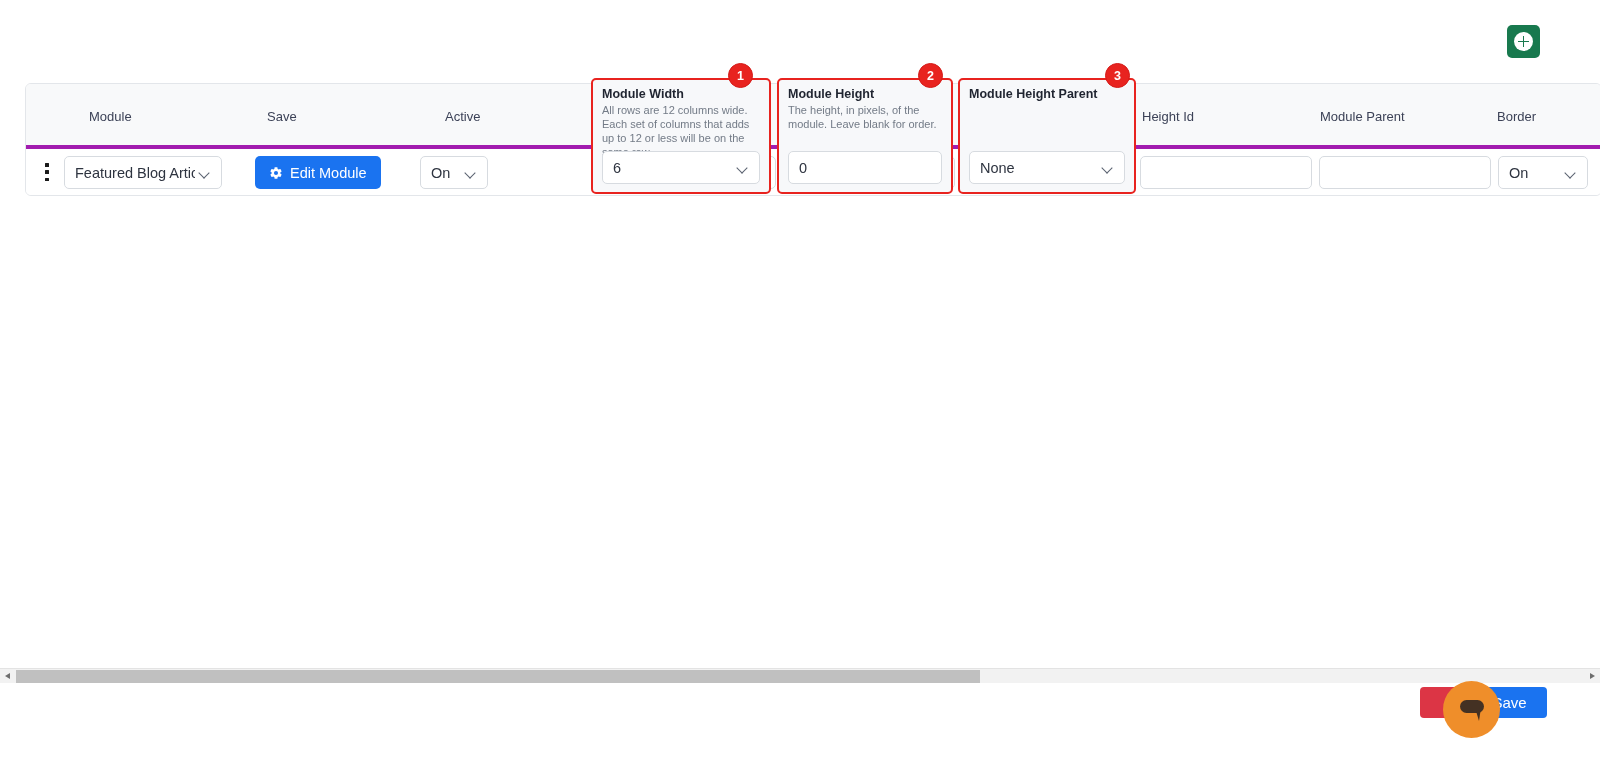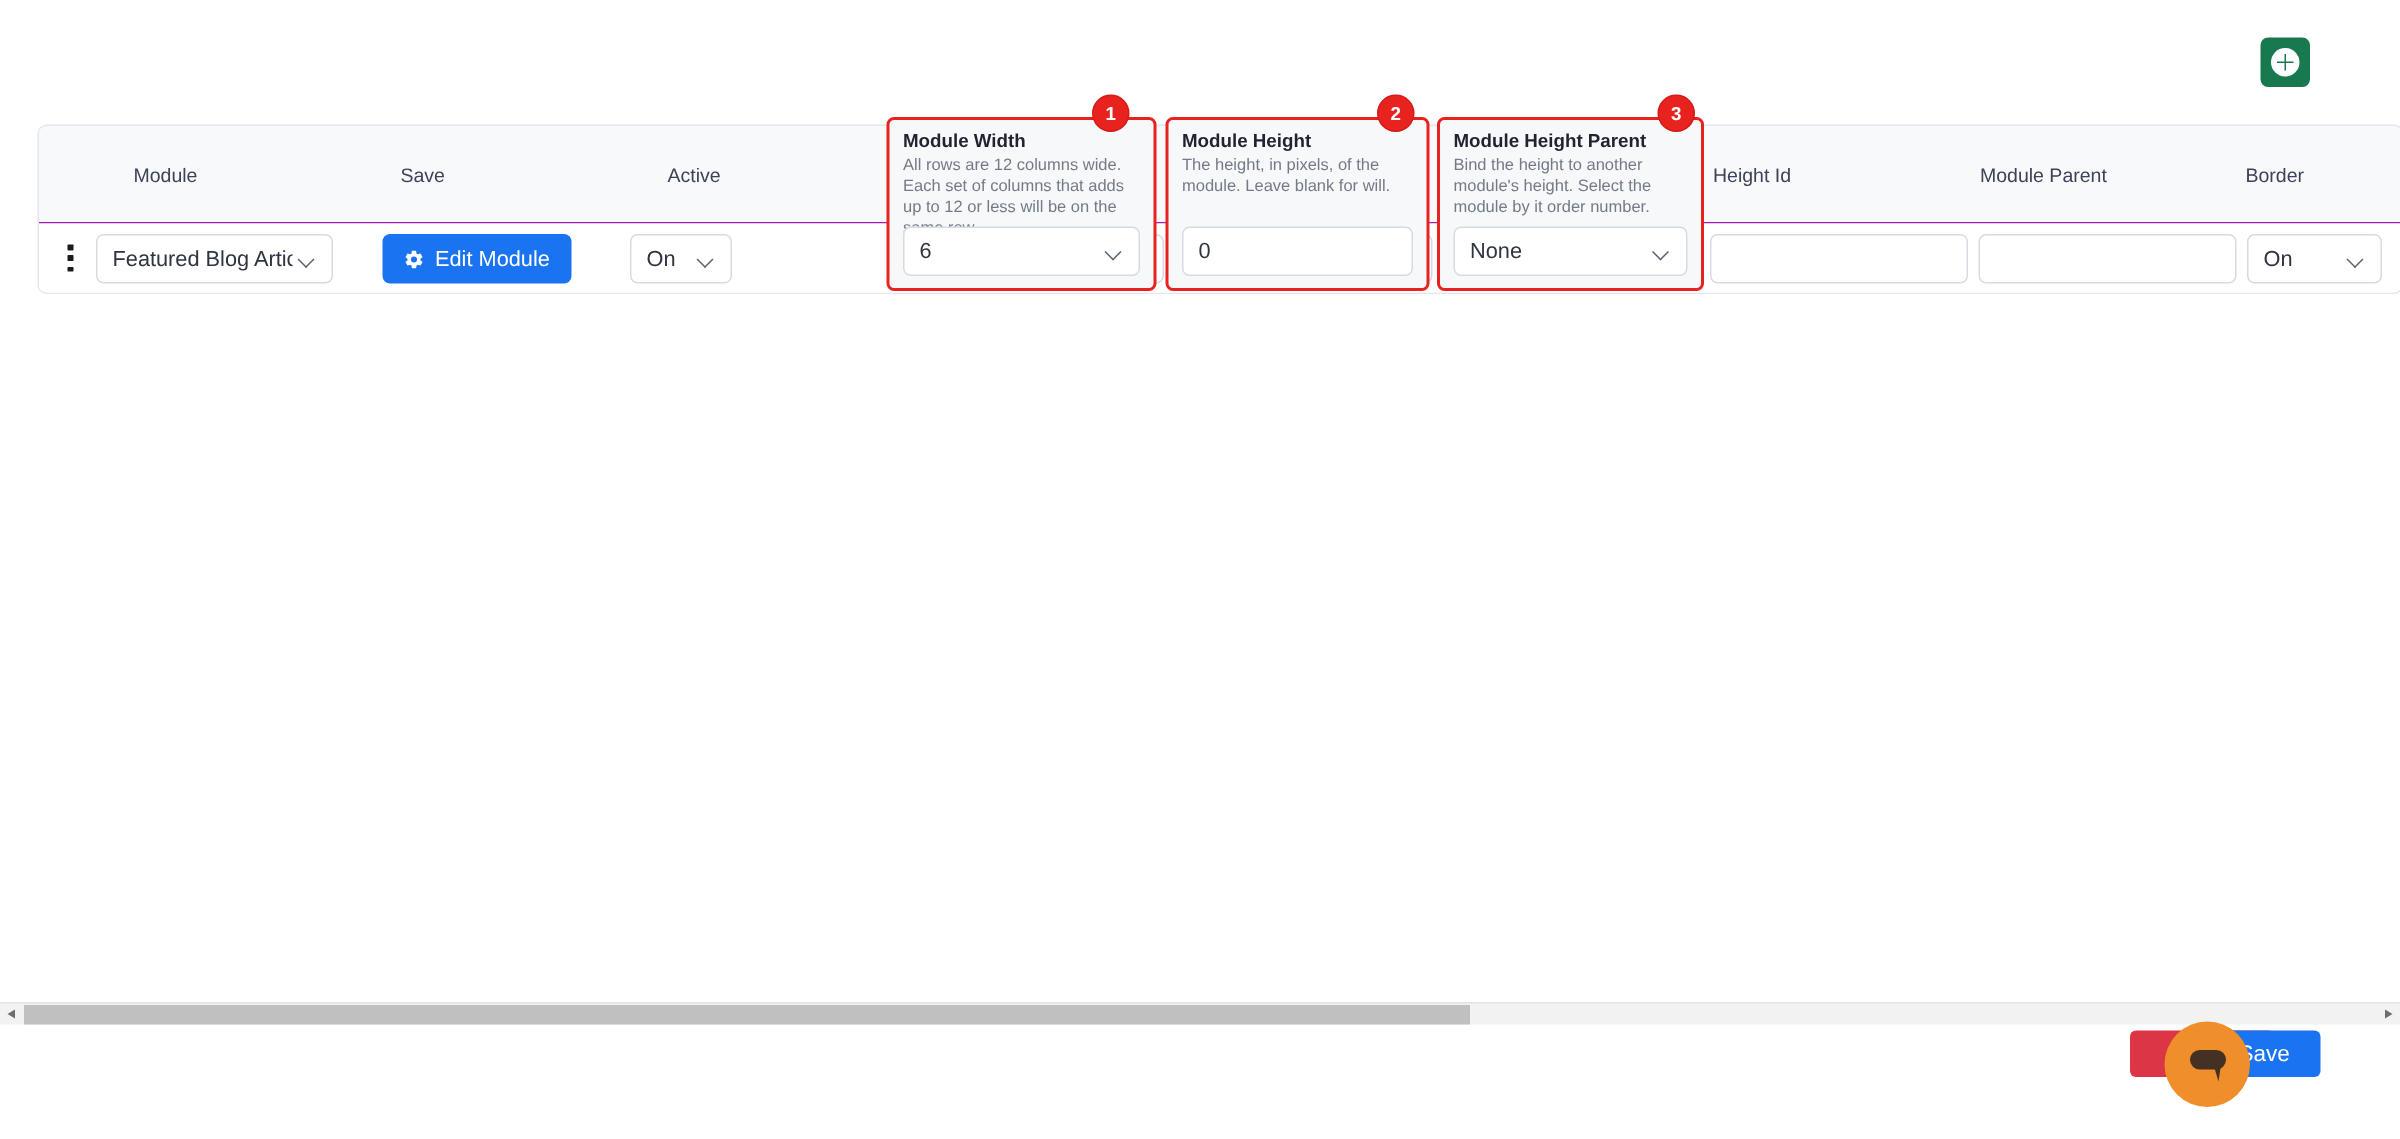--- a/index.html
+++ b/index.html
@@ -42,21 +42,21 @@
     left: 25px; top: 83px;
     width: 1577px; height: 113px;
     background: #ffffff;
     border: 1px solid #e3e6ea;
     border-radius: 6px;
     overflow: hidden;
   }
   .thead {
     height: 65px;
     background: #f8f9fa;
-    border-bottom: 1px solid #a21caf;
+    border-bottom: 4px solid #a21caf;
     position: relative;
   }
   .th {
     position: absolute;
     top: 25px;
     font-size: 13px;
     color: #3c4257;
     white-space: nowrap;
     font-family: "Liberation Sans", sans-serif;
   }
@@ -308,32 +308,31 @@
       <div class="select">
         <span class="val">6</span>
         <span class="chev"></span>
       </div>
     </div>
   </div>
   <div class="badge" style="left:728px; top:63px;">1</div>
 
   <div class="ann" style="left:777px; top:78px; width:176px; height:116px;">
     <div class="atitle">Module Height</div>
-    <div class="adesc">The height, in pixels, of the module. Leave blank for will.</div>
+    <div class="adesc">The height, in pixels, of the module. Leave blank for order.</div>
     <div class="afield">
       <div class="textinput">
         <span class="val">0</span>
       </div>
     </div>
   </div>
   <div class="badge" style="left:918px; top:63px;">2</div>
 
   <div class="ann" style="left:958px; top:78px; width:178px; height:116px;">
     <div class="atitle">Module Height Parent</div>
-    <div class="adesc">Bind the height to another module's height. Select the module by it order number.</div>
     <div class="afield">
       <div class="select">
         <span class="val">None</span>
         <span class="chev"></span>
       </div>
     </div>
   </div>
   <div class="badge" style="left:1105px; top:63px;">3</div>
 
   <div class="hscroll">

